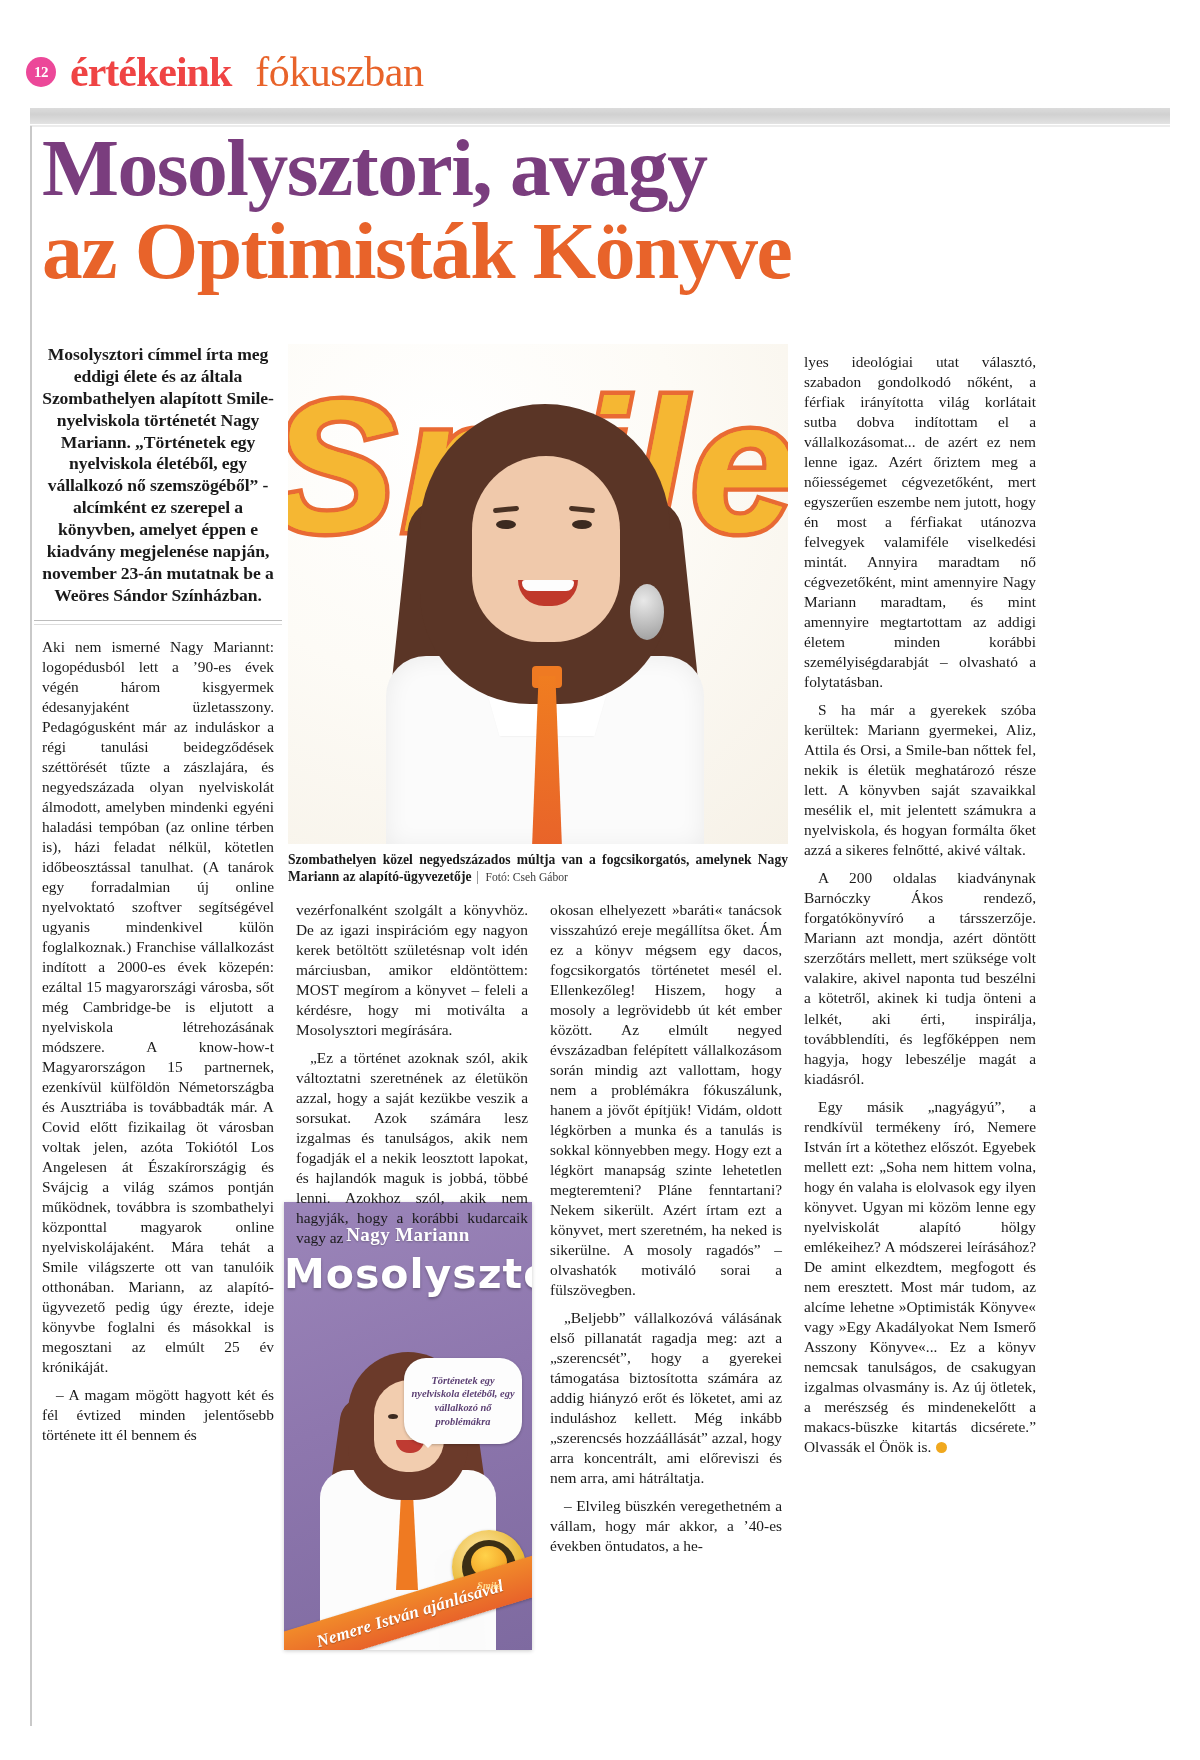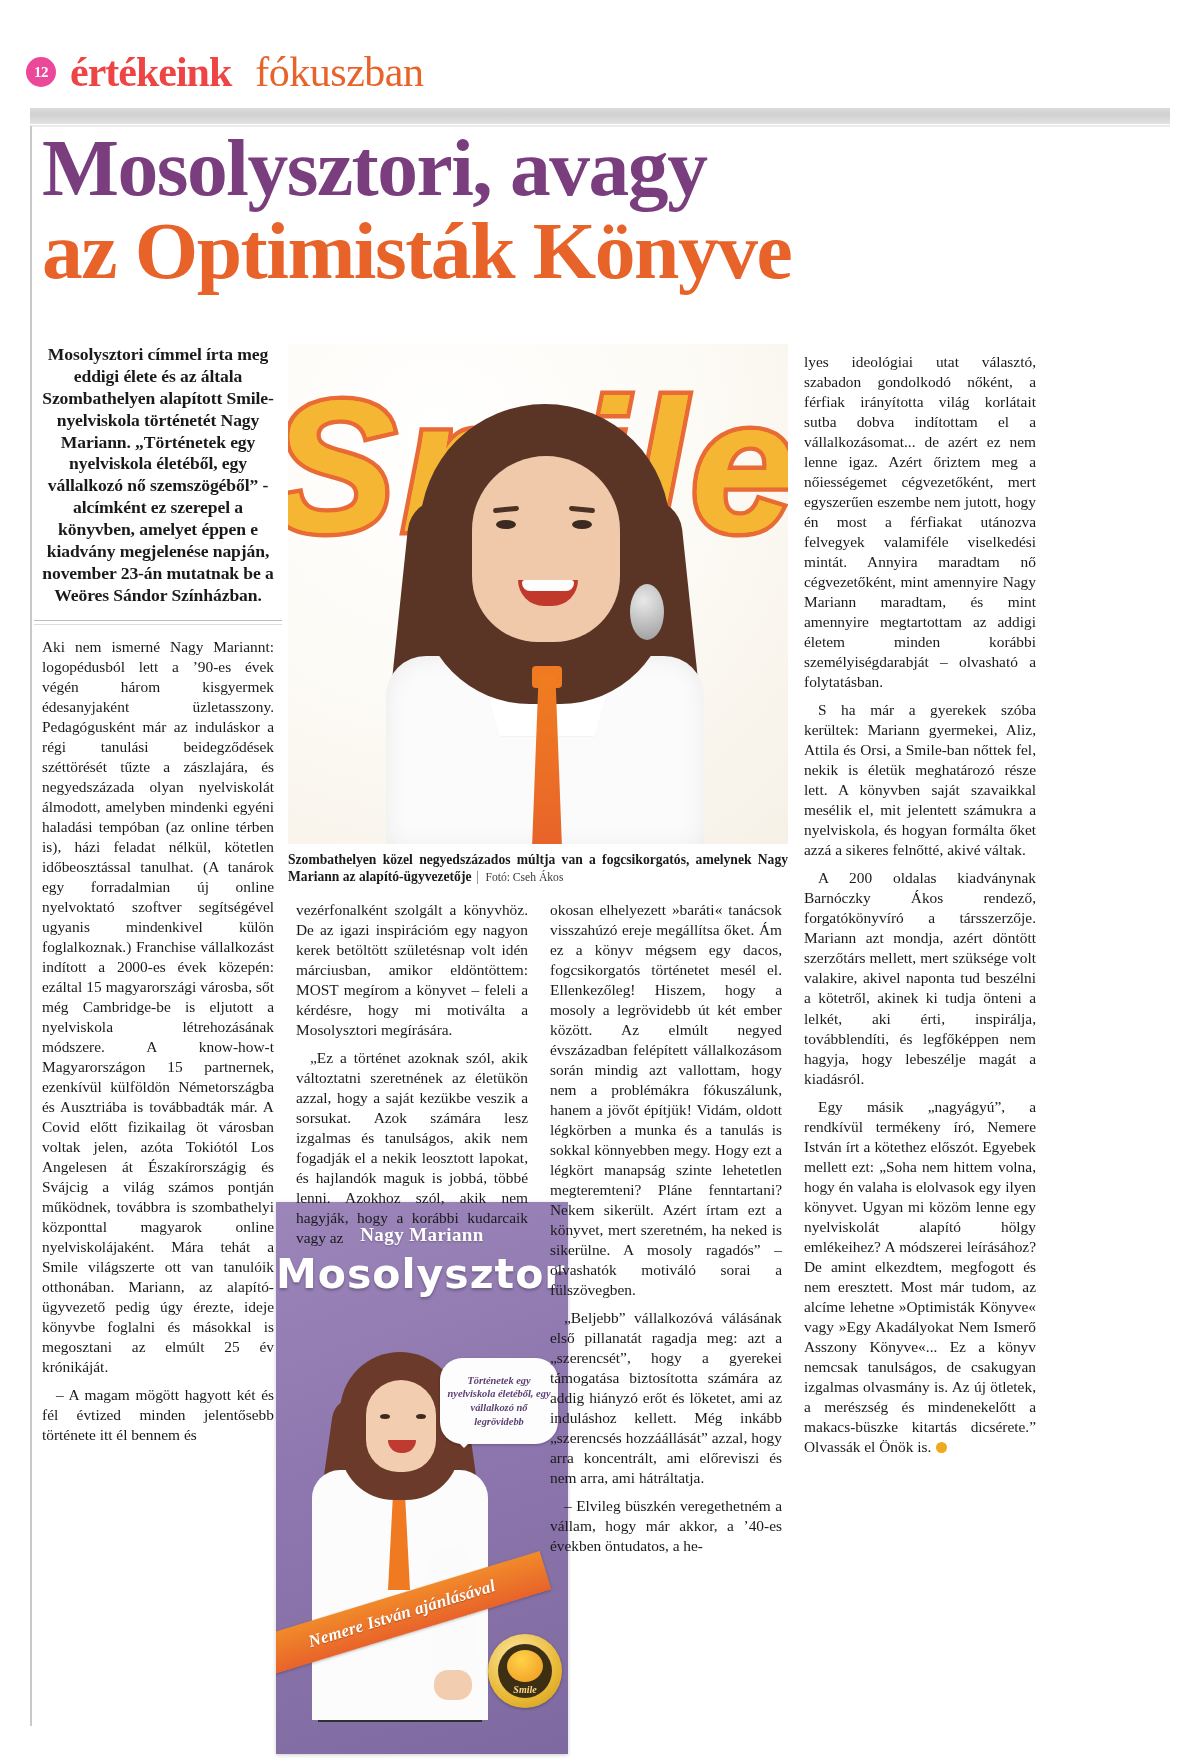--- a/index.html
+++ b/index.html
@@ -203,25 +203,24 @@
     text-align:justify;
   }
   .caption .credit{
     font-weight:normal;font-size:11.6px;color:#3a3a3a;
     border-left:1px solid #9a9a9a;padding-left:7px;margin-left:6px;
     white-space:nowrap;
   }
 
   
   .book{
-    position:absolute;left:276px;top:1202px;width:248px;height:552px;
+    position:absolute;left:284px;top:1202px;width:248px;height:448px;
     background:linear-gradient(160deg,#9b85b9 0%,#8e77ae 45%,#7e6aa0 100%);
     overflow:hidden;
     box-shadow:0 1px 4px rgba(0,0,0,.2);
-    padding-left:44px;
   }
   .bk-author{
     position:absolute;top:22px;left:0;right:0;text-align:center;
     color:#fff;font-family:"Liberation Serif",serif;font-weight:bold;
     font-size:19px;letter-spacing:.4px;
     text-shadow:0 1px 2px rgba(0,0,0,.25);
   }
   .bk-title{
     position:absolute;top:48px;left:0;right:0;text-align:center;
     color:#fff;font-family:"DejaVu Sans",sans-serif;font-weight:bold;
@@ -337,42 +336,42 @@
         <div class="p-eye r"></div>
       <div class="p-mouth"></div>
         <div class="p-teeth"></div>
       <div class="p-tieknot"></div>
         <div class="p-tie"></div>
       <div class="p-earring"></div>
     </div>
   </div>
 
   <div class="caption">
-    <span>Szombathelyen közel negyedszázados múltja van a fogcsikorgatós, amelynek Nagy Mariann az alapító-ügyvezetője</span><span class="credit">Fotó: Cseh Ákos</span>
+    <span>Szombathelyen közel negyedszázados múltja van a fogcsikorgatós, amelynek Nagy Mariann az alapító-ügyvezetője</span><span class="credit">Fotó: Cseh Gábor</span>
   </div>
 
   <div class="book">
     <div class="bk-author">Nagy Mariann</div>
     <div class="bk-title">Mosolysztori</div>
     <div class="bk-person">
       <div class="bk-hair-l"></div>
         <div class="bk-hair-r"></div>
       <div class="bk-pants"></div>
       <div class="bk-shirt"></div>
       <div class="bk-tie"></div>
       <div class="bk-arm"></div>
         <div class="bk-hand"></div>
       <div class="bk-hair"></div>
       <div class="bk-face"></div>
       <div class="bk-eye l"></div>
         <div class="bk-eye r"></div>
       <div class="bk-smile"></div>
     </div>
     <div class="bk-bubble">
-      <span>Történetek egy nyelviskola életéből, egy vállalkozó nő legrövidebb</span>
+      <span>Történetek egy nyelviskola életéből, egy vállalkozó nő problémákra</span>
     </div>
     <div class="bk-seal">
       <div class="bk-seal-in">
         <div class="bk-seal-face"></div>
         <div class="bk-seal-txt">Smile</div>
       </div>
     </div>
     <div class="bk-banner">
       <span>Nemere István ajánlásával</span>
     </div>

